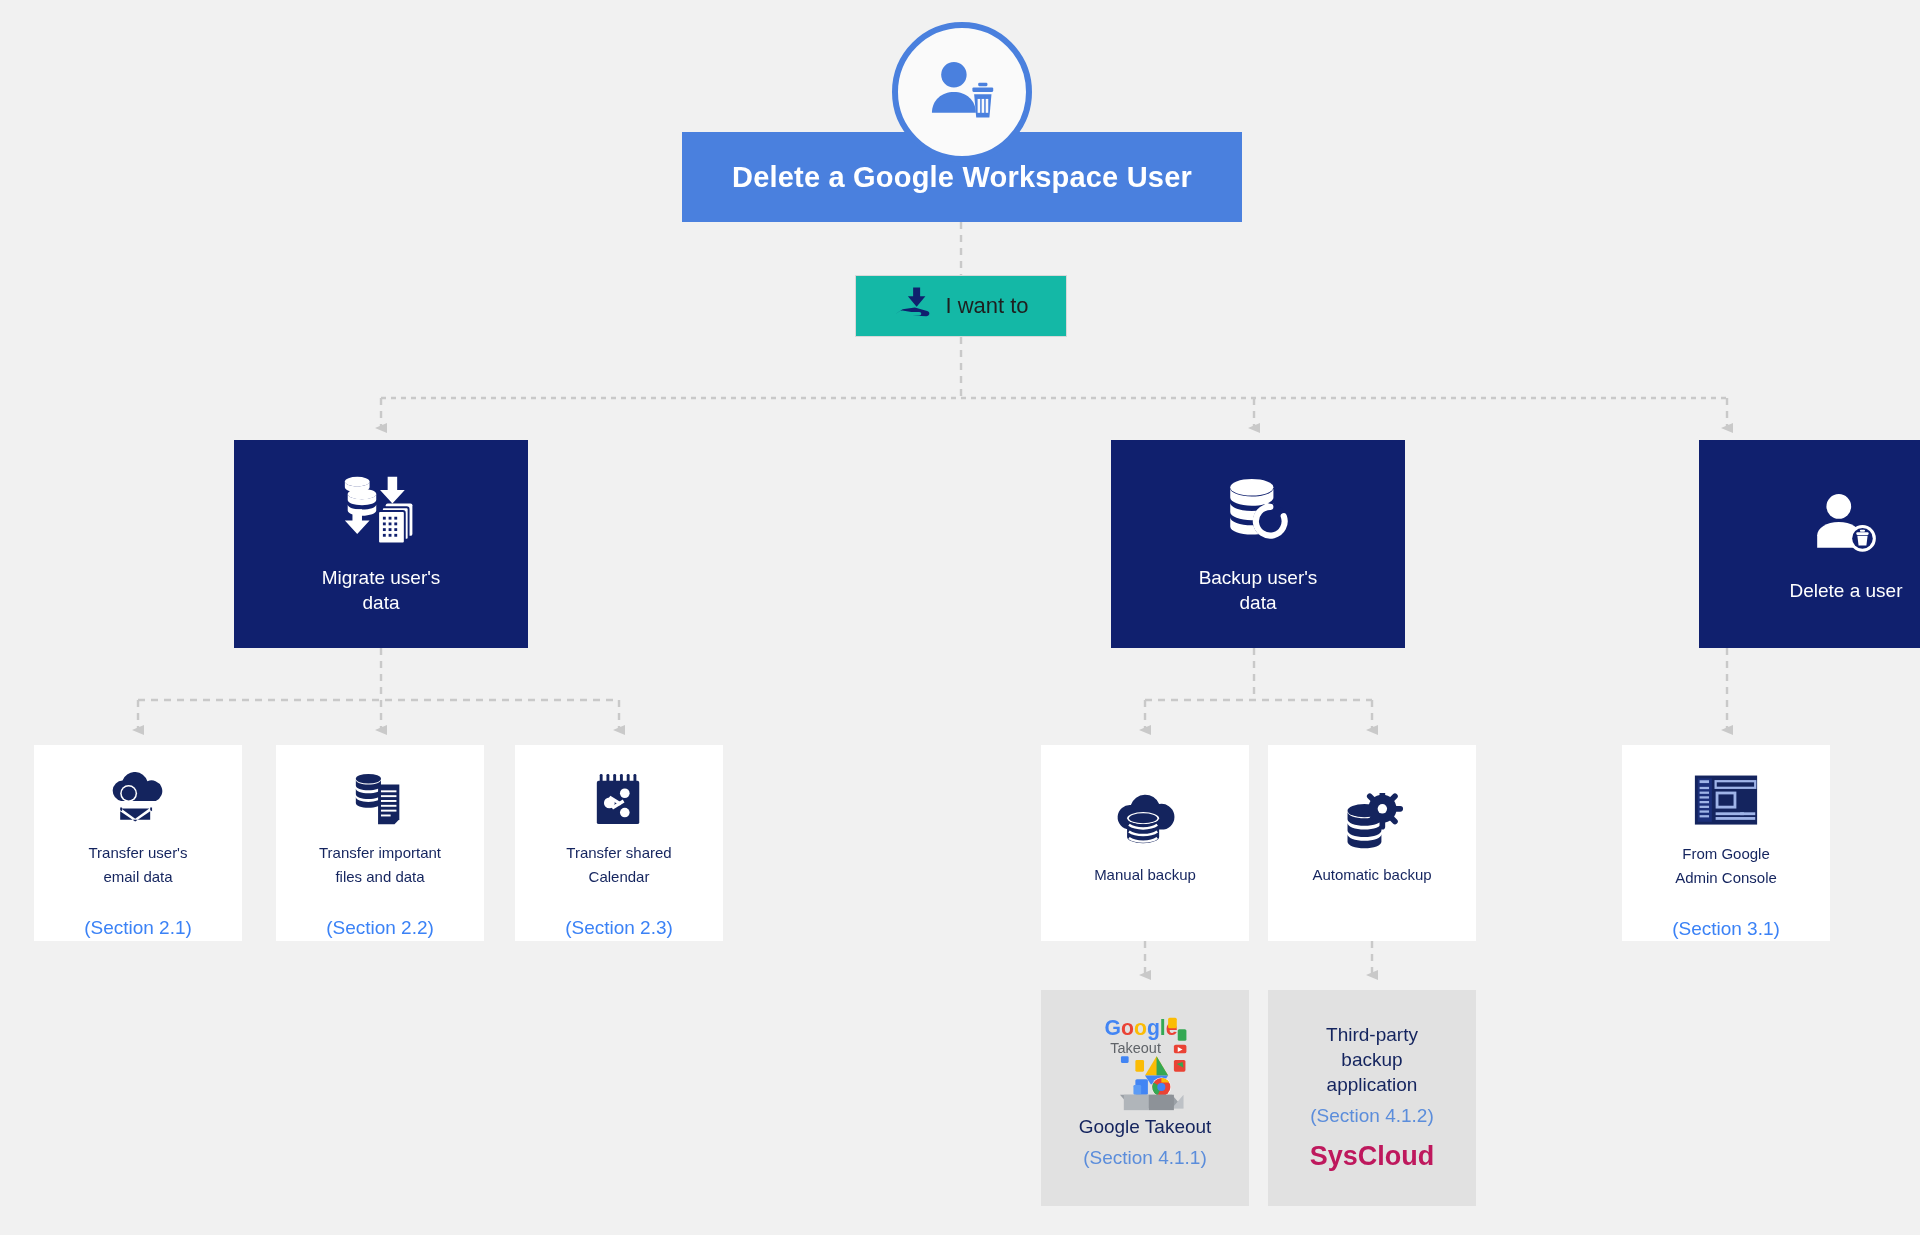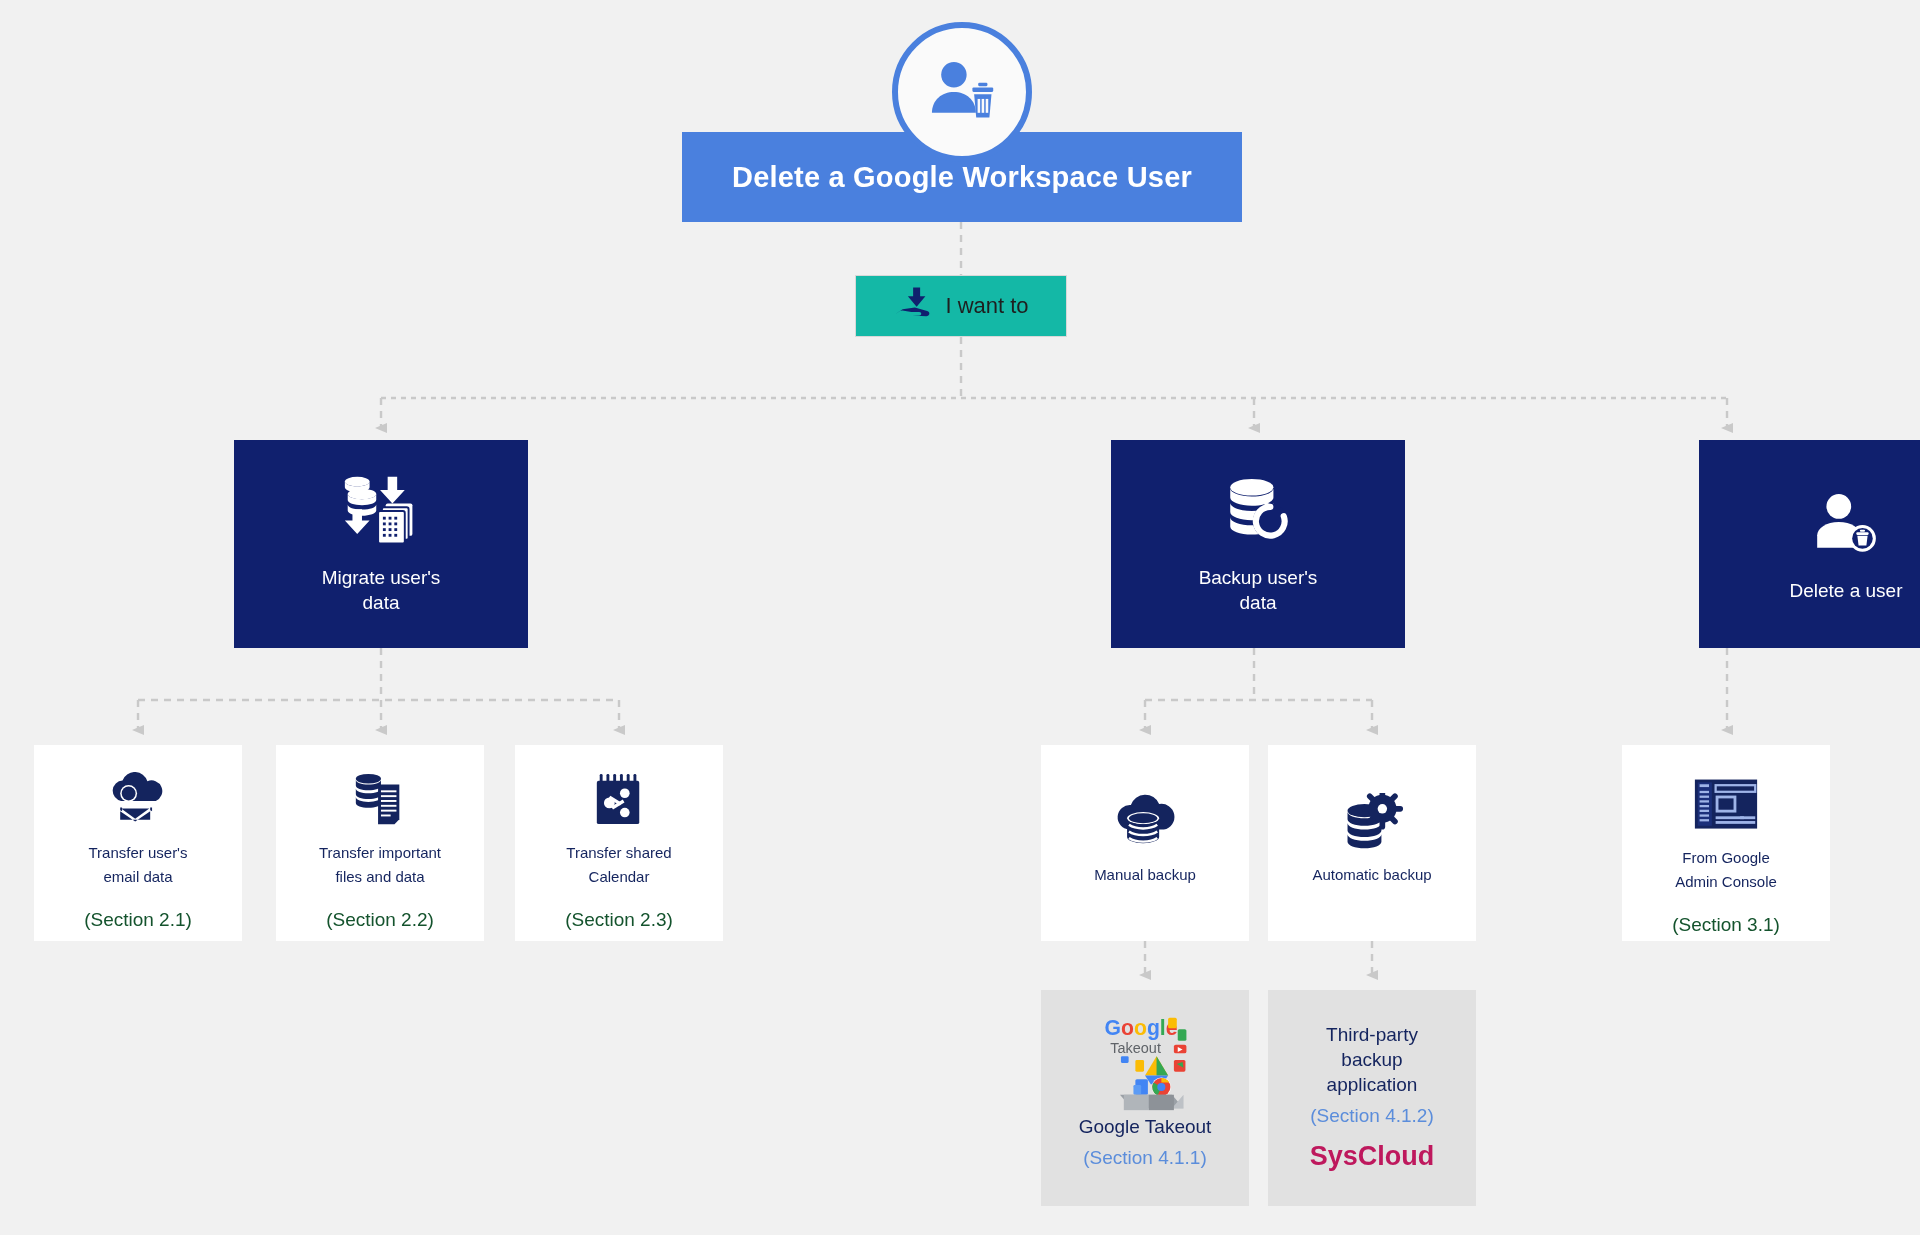--- a/index.html
+++ b/index.html
@@ -54,21 +54,21 @@
   .leaf {
     position: absolute; width: 208px; height: 196px; background: #ffffff;
     display: flex; flex-direction: column; align-items: center; justify-content: flex-start;
     padding-top: 24px;
   }
   .leaf .li { height: 62px; display: flex; align-items: center; justify-content: center; }
   .leaf .lt {
     color: #14245e; font-size: 15px; line-height: 24px; text-align: center;
     margin-top: 10px; white-space: pre-line;
   }
-  .leaf .ls { color: #14532d; font-size: 19px; margin-top: 20px; }
+  .leaf .ls { color: #3b82f6; font-size: 19px; margin-top: 28px; }
   .leaf.tall-pad { padding-top: 46px; }
 
   #c-email  { left: 34px;  top: 745px; }
   #c-files  { left: 276px; top: 745px; }
   #c-cal    { left: 515px; top: 745px; }
   #c-manual { left: 1041px; top: 745px; }
   #c-auto   { left: 1268px; top: 745px; }
   #c-admin  { left: 1622px; top: 745px; justify-content: center; }
 
   

